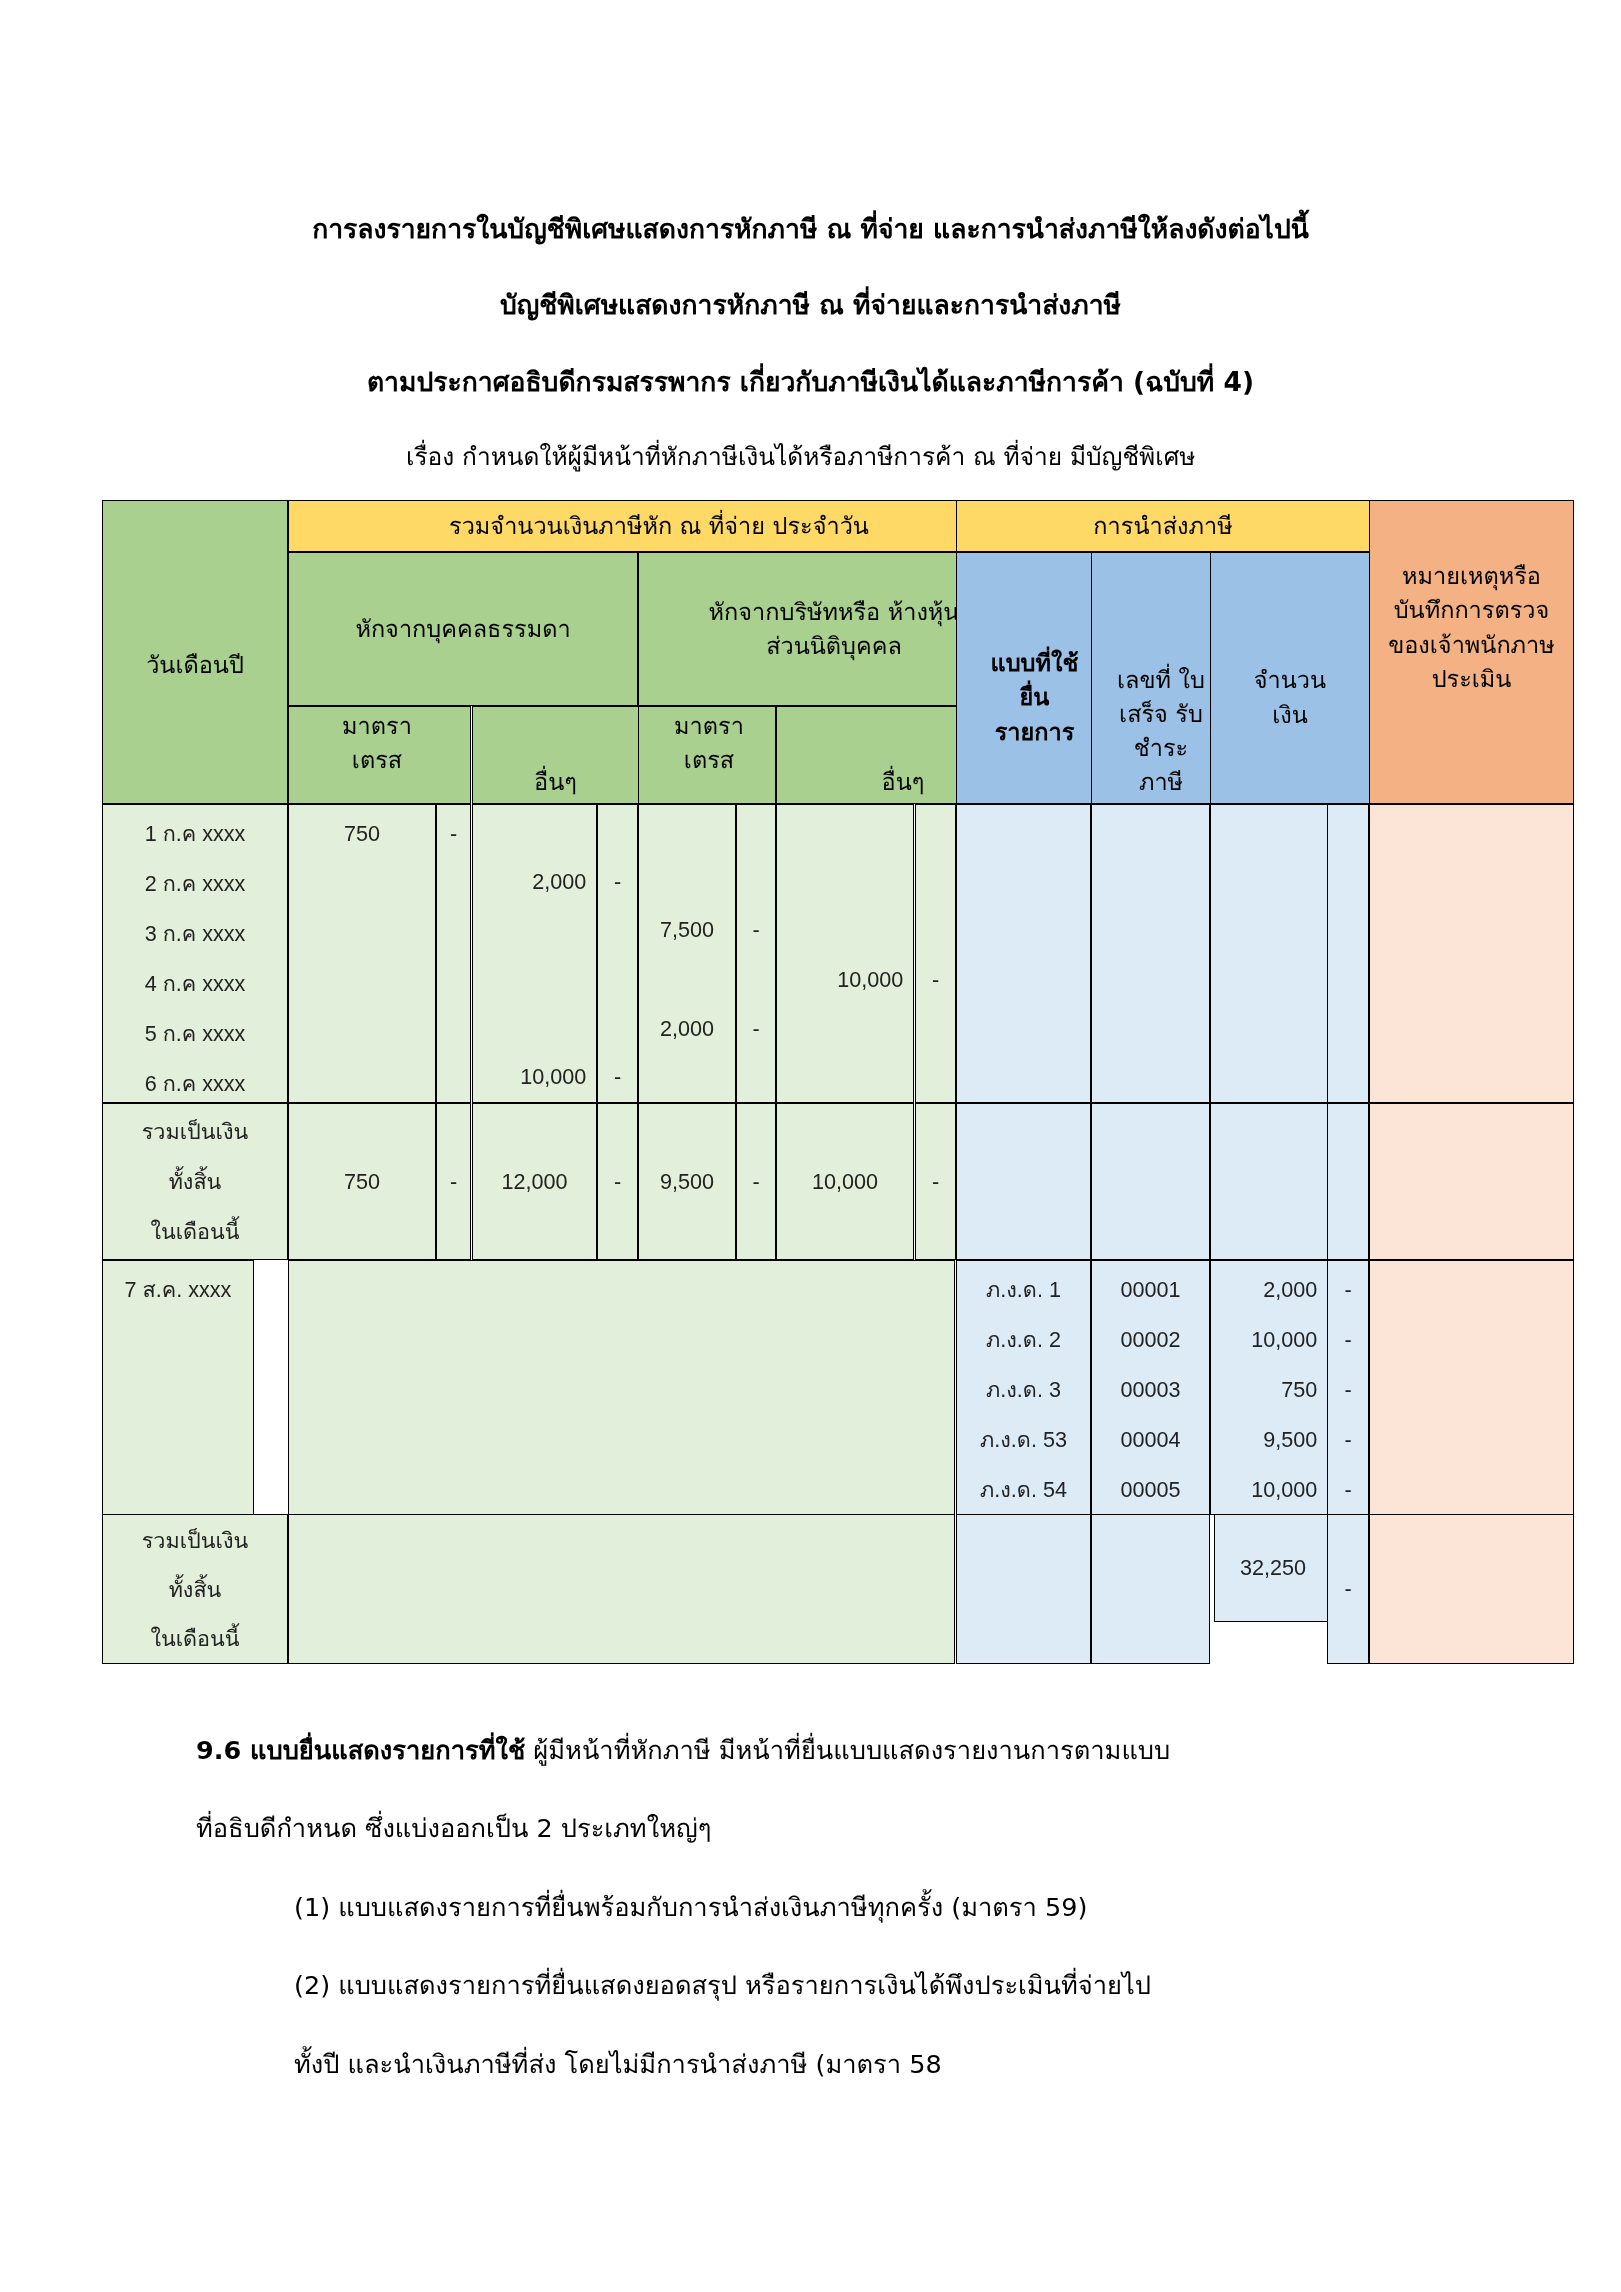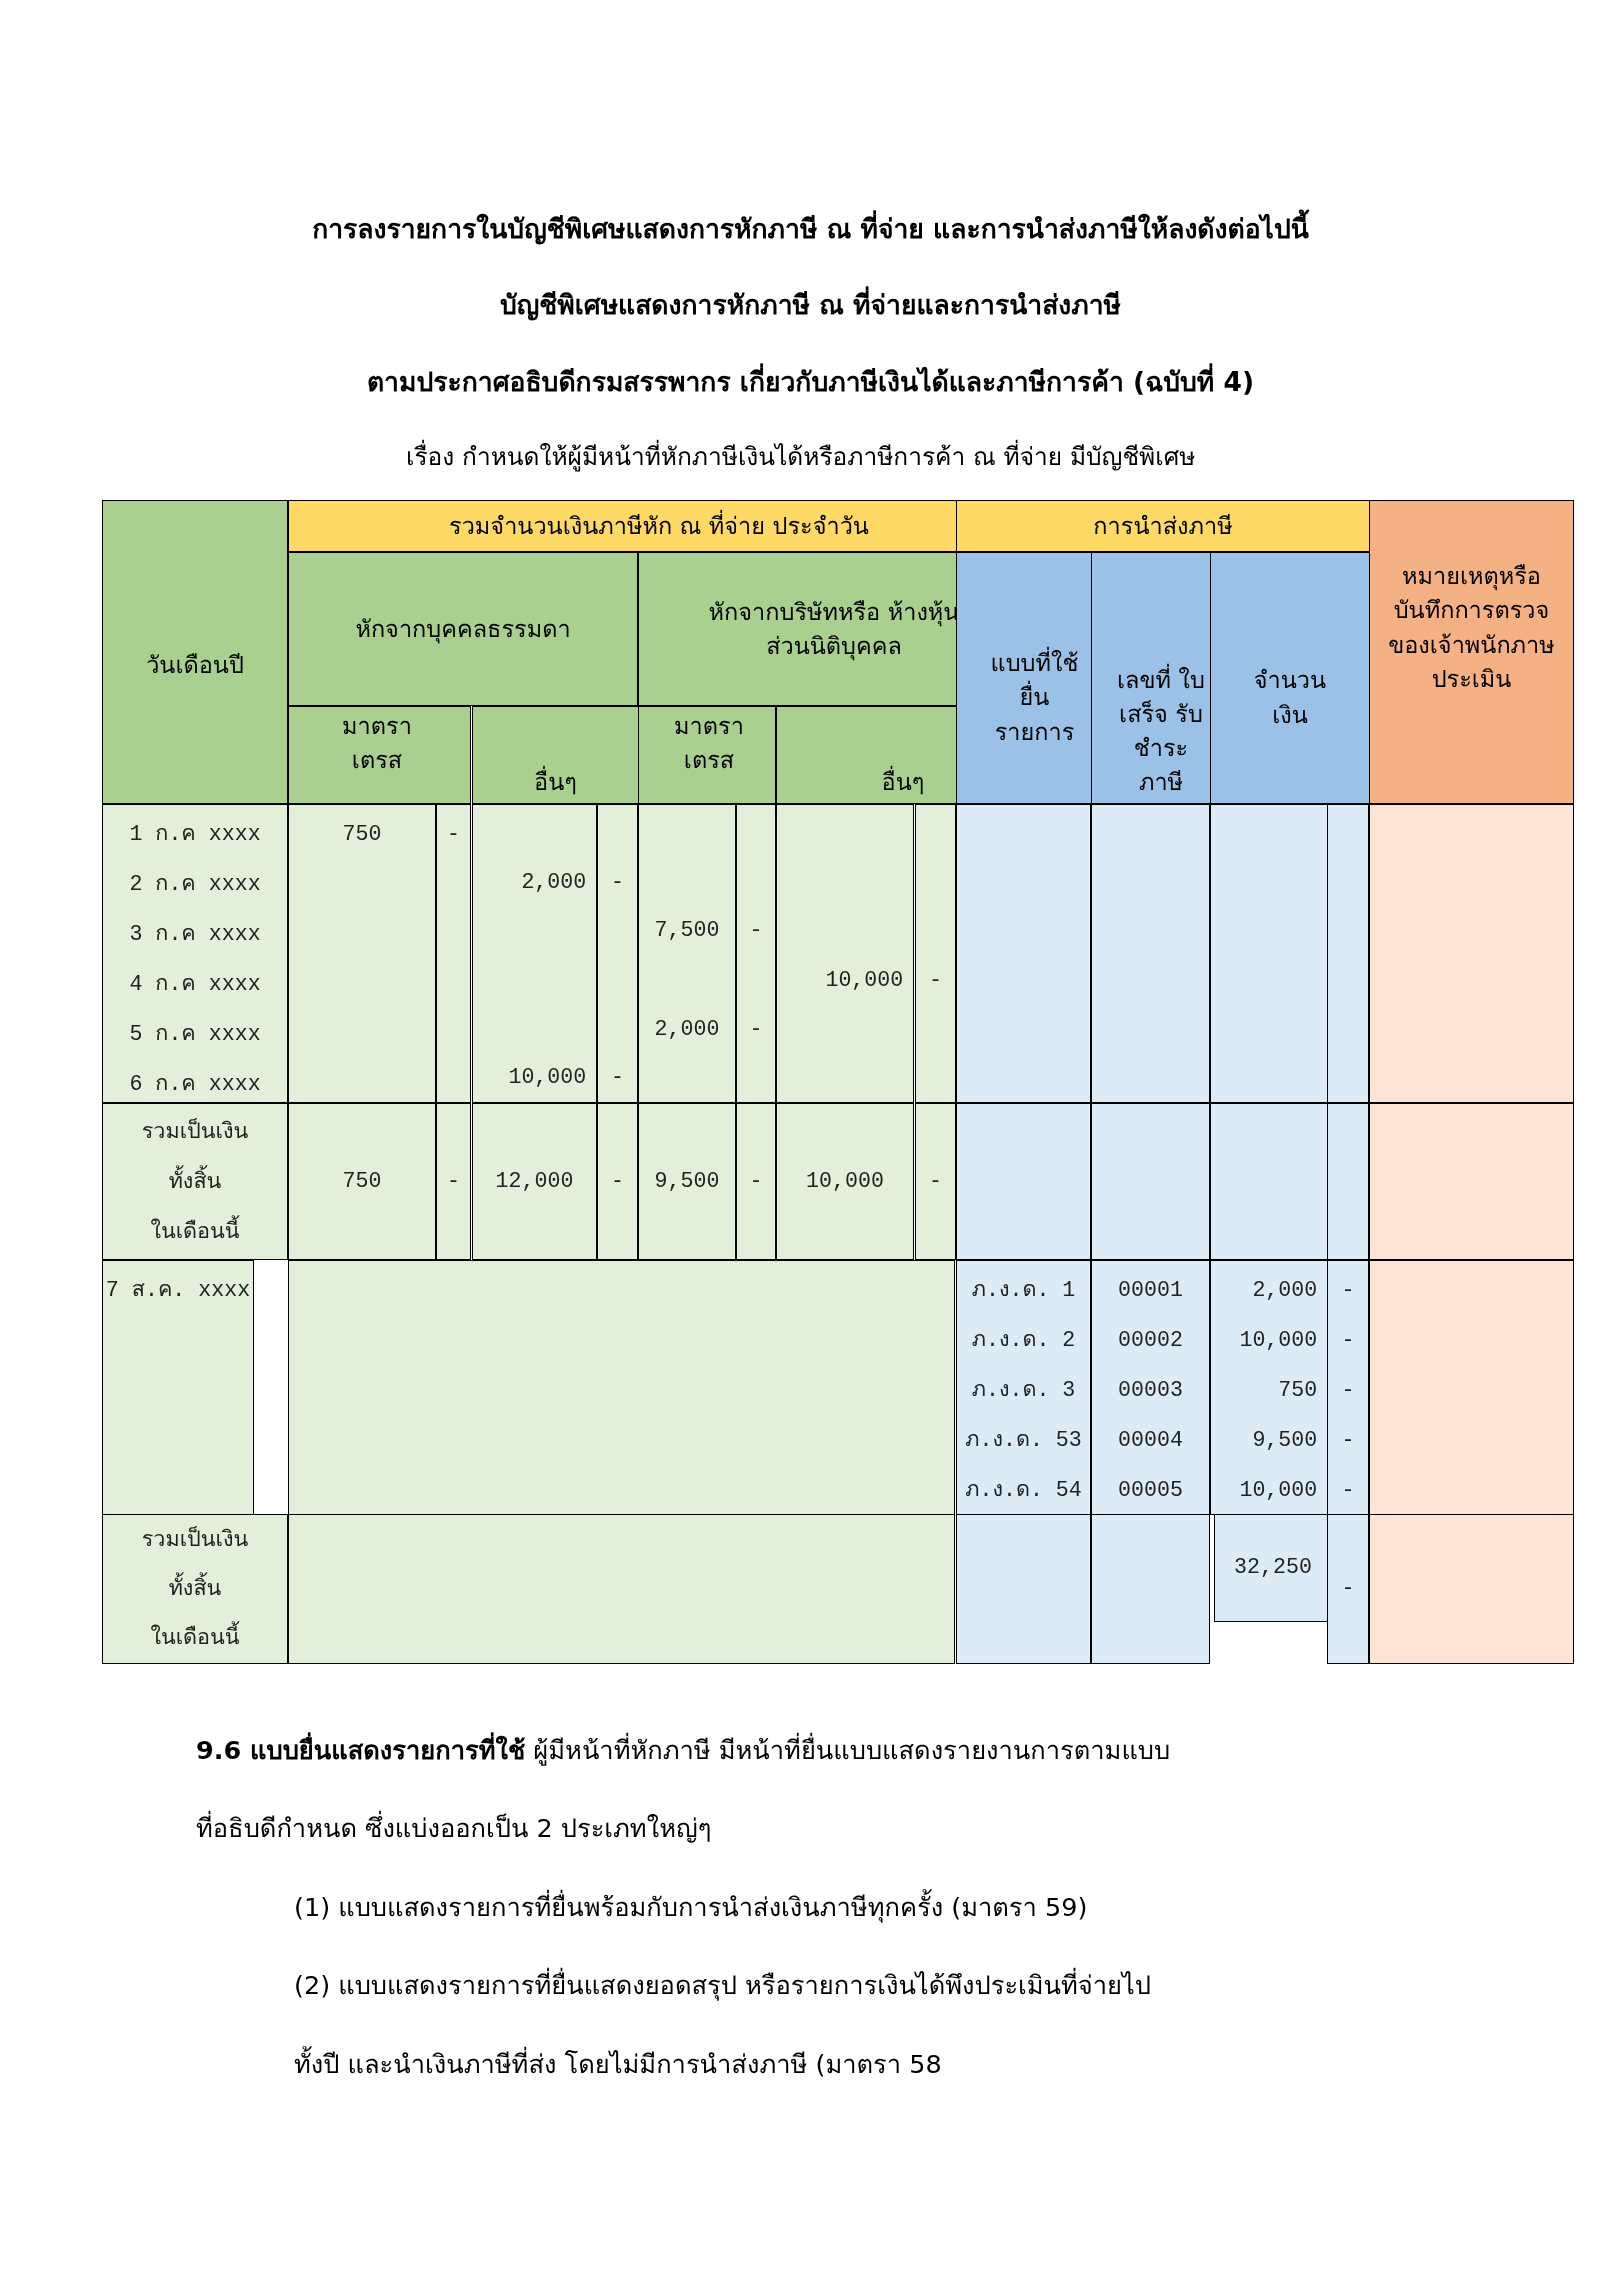--- a/index.html
+++ b/index.html
@@ -17,21 +17,21 @@
   .b-head { background: #9bc2e6; }
   .o-head { background: #f4b183; }
   .g-body { background: #e2efda; }
   .b-body { background: #ddebf7; }
   .o-body { background: #fce4d6; }
   .stack { display: flex; flex-direction: column; align-items: stretch; justify-content: flex-start;
            padding-top: 3.9px; }
   .stack > div { height: 50px; line-height: 50px; font-size: 21.6px; white-space: nowrap; }
   .r { text-align: right; padding-right: 9.8px; }
   .c { text-align: center; }
-  .data-txt { font-family: Liberation Mono, monospace; font-size: 21.6px; color: #222; }
+  .data-txt { font-family: Liberation Sans, sans-serif; font-size: 21.6px; color: #222; }
 
   .para { position: absolute; font-size: 25.5px; white-space: nowrap; }
   .para b { font-weight: bold; }
 </style>
 </head>
 <body>
 
 <div class="title" style="top:208px;">การลงรายการในบัญชีพิเศษแสดงการหักภาษี ณ ที่จ่าย และการนำส่งภาษีให้ลงดังต่อไปนี้</div>
 <div class="title" style="top:284px;">บัญชีพิเศษแสดงการหักภาษี ณ  ที่จ่ายและการนำส่งภาษี</div>
 <div class="title" style="top:361px;">ตามประกาศอธิบดีกรมสรรพากร เกี่ยวกับภาษีเงินได้และภาษีการค้า (ฉบับที่ 4)</div>
@@ -46,21 +46,21 @@
   <div class="cell g-head" style="left:186px;top:206px;width:183px;height:98px;align-items:flex-start;justify-content:flex-start;padding:2px 0 0 49px;width:183px;">
       <span style="width:78px;display:block;">มาตรา เตรส</span>
     </div>
   <div class="cell g-head" style="left:370px;top:206px;width:167px;height:98px;align-items:flex-end;padding-bottom:3.9px;">อื่นๆ</div>
   <div class="cell g-head" style="left:536px;top:206px;width:138px;height:98px;align-items:flex-start;justify-content:flex-start;padding:2px 0 0 31px;">
       <span style="width:78px;display:block;">มาตรา เตรส</span>
     </div>
   <div class="cell g-head" style="left:674px;top:206px;width:254px;height:98px;align-items:flex-end;padding-bottom:3.9px;">อื่นๆ</div>
 
   <div class="cell y-head" style="left:854px;top:0;width:414px;height:52px;">การนำส่งภาษี</div>
-  <div class="cell b-head" style="left:854px;top:52px;width:157px;height:252px;padding:39px 19.6px 0;">แบบที่ใช้ ยื่น รายการ</div>
+  <div class="cell b-head" style="left:854px;top:52px;width:157px;height:252px;padding:39px 19.6px 0;font-weight:bold;">แบบที่ใช้ ยื่น รายการ</div>
   <div class="cell b-head" style="left:989px;top:52px;width:140px;height:252px;padding:39px 18px 0;align-items:flex-end;padding-bottom:3.9px;">เลขที่ ใบเสร็จ รับชำระ ภาษี</div>
   <div class="cell b-head" style="left:1108px;top:52px;width:160px;height:252px;padding:39px 39px 0;">จำนวน เงิน</div>
   <div class="cell o-head" style="left:1267px;top:0;width:205px;height:304px;padding:0 9.8px 49px;">หมายเหตุหรือ บันทึกการตรวจ ของเจ้าพนักภาษ ประเมิน</div>
 
   <div class="cell g-body stack data-txt" style="left:0;top:304px;width:186px;height:299px;">
     <div class="c">1 ก.ค xxxx</div>
     <div class="c">2 ก.ค xxxx</div>
     <div class="c">3 ก.ค xxxx</div>
     <div class="c">4 ก.ค xxxx</div>
     <div class="c">5 ก.ค xxxx</div>

